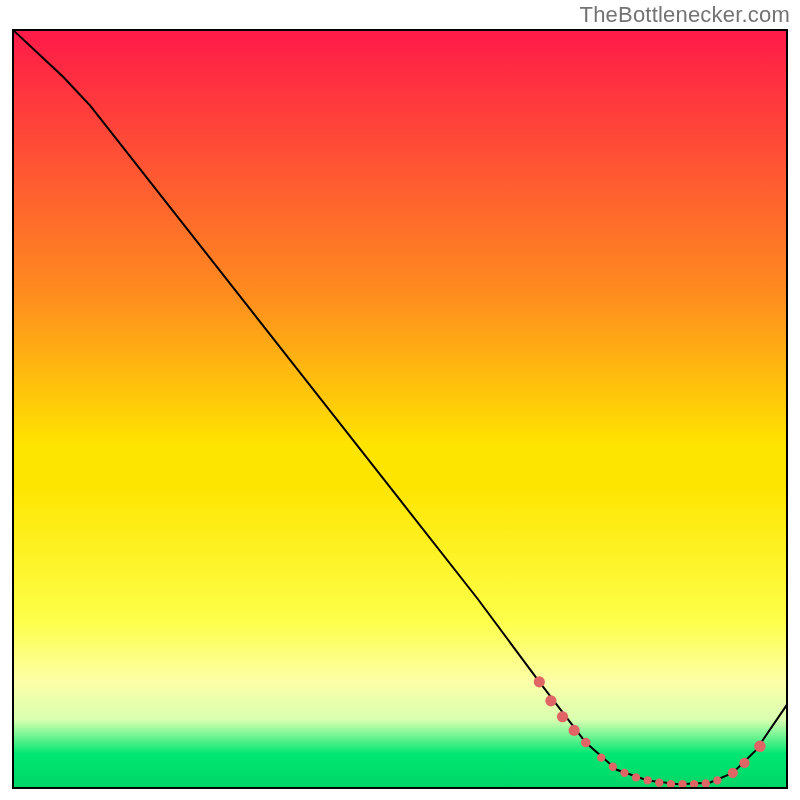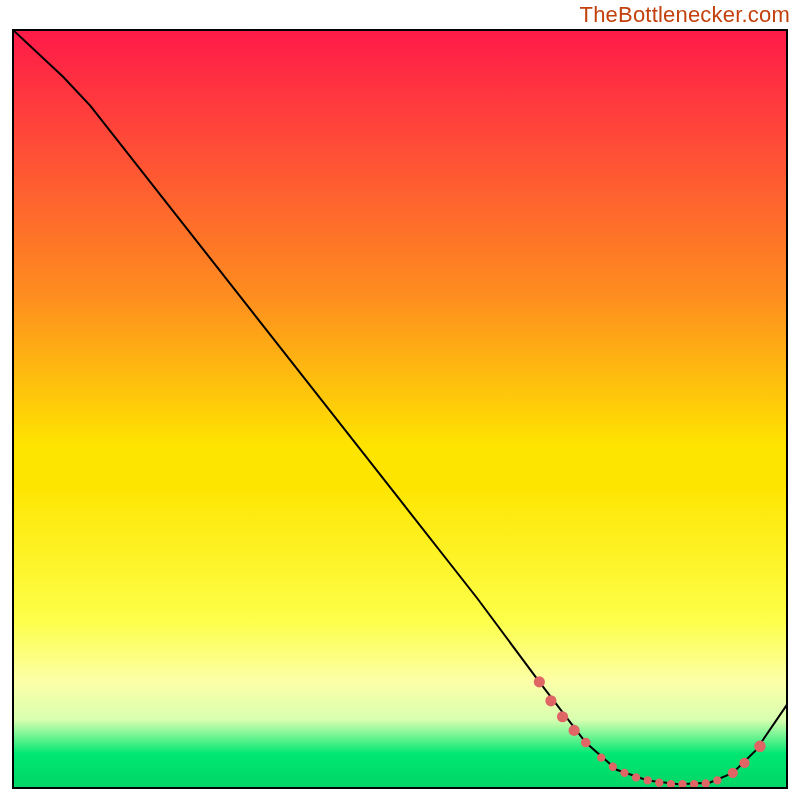--- a/index.html
+++ b/index.html
@@ -14,21 +14,21 @@
     position: relative;
     width: 800px;
     height: 800px;
   }
   .attribution {
     position: absolute;
     top: 2px;
     right: 10px;
     font-family: Arial, Helvetica, sans-serif;
     font-size: 22px;
-    color: #c2410c;
+    color: #737373;
     font-weight: 500;
     letter-spacing: 0.2px;
   }
   svg.plot {
     position: absolute;
     left: 0;
     top: 0;
   }
 </style>
 </head>

